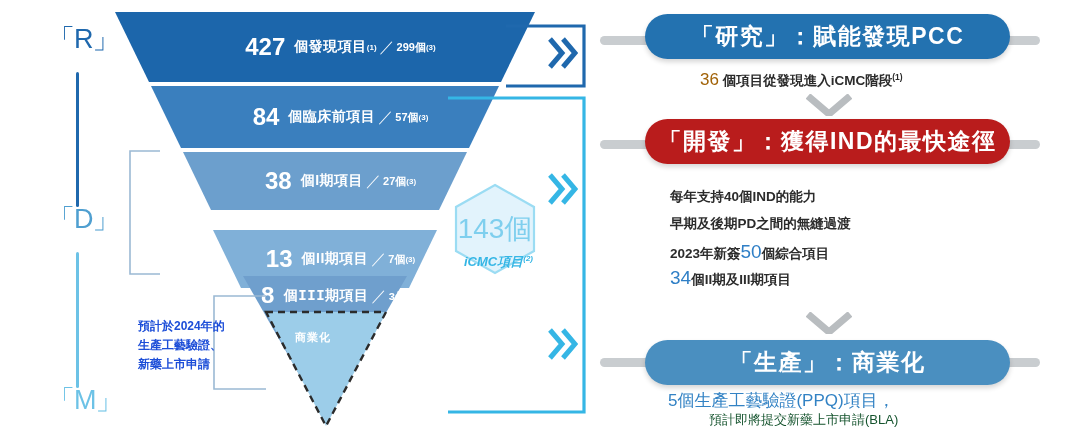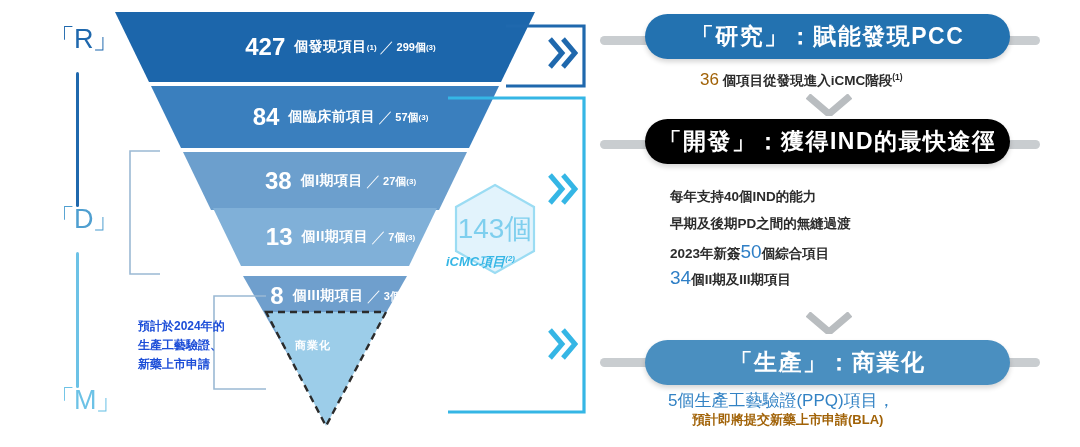--- a/index.html
+++ b/index.html
@@ -99,21 +99,21 @@
   .hl{color:#a16207;font-weight:400;font-size:17px;}
   .sup{font-size:8.5px;vertical-align:super;font-weight:700;}
   .bullet{
     position:absolute;font-size:13.5px;font-weight:700;color:#2b2b2b;white-space:nowrap;
   }
   .bullet .big{color:#2f7fc6;font-size:19px;font-weight:400;}
   .ppq1{
     position:absolute;font-size:17px;font-weight:400;color:#3282c4;white-space:nowrap;
   }
   .ppq2{
-    position:absolute;font-size:13px;font-weight:700;color:#a16207;white-space:nowrap;
+    position:absolute;font-size:13px;font-weight:400;color:#14532d;white-space:nowrap;margin-left:17px;
   }
   .vchev{position:absolute;}
 </style>
 </head>
 <body>
 
 <div id="stage">
 
   <div class="rdm-label" style="left:48px;top:26px;color:#1f68ad;">「R」</div>
   <div class="rdm-line" style="left:76px;top:72px;height:135px;background:#1f68ad;"></div>
@@ -158,50 +158,50 @@
       </svg>
       <div class="txt">
         <span class="fnum">38</span>
         <span class="flabel">個I期項目</span>
         <span class="fslash">／</span>
         <span class="fsmall">27個</span>
           <span class="fsup">(3)</span>
       </div>
     </div>
 
-    <div class="frow" style="top:196px;height:58px;">
+    <div class="frow" style="top:218px;height:58px;">
       <svg class="shape" viewBox="0 0 420 58" preserveAspectRatio="none">
         <polygon points="98,0 322,0 294,58 126,58" fill="#80b0d8"></polygon>
       </svg>
       <div class="txt">
         <span class="fnum">13</span>
         <span class="flabel">個II期項目</span>
         <span class="fslash">／</span>
         <span class="fsmall">7個</span>
           <span class="fsup">(3)</span>
       </div>
     </div>
 
     <div class="frow" style="top:264px;height:144px;">
       <svg class="shape" viewBox="0 0 420 144" preserveAspectRatio="none">
         <polygon points="128,0 292,0 210,144" fill="#6f9fcd"></polygon>
       </svg>
-      <div class="txt" style="height:40px;">
+      <div class="txt" style="height:40px;font-family:Liberation Mono, monospace;">
         <span class="fnum">8</span>
         <span class="flabel">個III期項目</span>
         <span class="fslash">／</span>
         <span class="fsmall">3個</span>
           <span class="fsup">(3)</span>
       </div>
     </div>
 
     <svg class="comm-tri" style="left:147px;top:296px;width:128px;height:122px;" viewBox="0 0 128 122">
       <polygon points="4,4 124,4 64,118" fill="#9ccde9" stroke="#2b2b2b" stroke-width="2.4" stroke-dasharray="7,5"></polygon>
     </svg>
-    <div class="comm-label" style="left:180px;top:326px;">商業化</div>
+    <div class="comm-label" style="left:180px;top:318px;">商業化</div>
   </div>
 
   <svg class="bracket" style="left:124px;top:150px;width:38px;height:125px;" viewBox="0 0 38 125">
     <path d="M36,1 L6,1 L6,124 L36,124" fill="none" stroke="#9bb9d4" stroke-width="1.6"></path>
   </svg>
 
   <svg class="bracket" style="left:208px;top:295px;width:60px;height:95px;" viewBox="0 0 60 95">
     <path d="M58,1 L6,1 L6,94 L58,94" fill="none" stroke="#9bb9d4" stroke-width="1.6"></path>
   </svg>
   <div class="callout" style="left:138px;top:317px;color:#1d4ed8;line-height:19px;font-size:12px;">
@@ -209,21 +209,21 @@
     <div>生產工藝驗證、</div>
     <div>新藥上市申請</div>
   </div>
 
   <div class="hex-wrap" style="left:452px;top:183px;width:86px;height:92px;">
     <svg style="position:absolute;left:0;top:0;width:100%;height:100%;" viewBox="0 0 86 92">
       <polygon points="43,2 82,24 82,68 43,90 4,68 4,24" fill="#e2f3fc" stroke="#9bdcf3" stroke-width="2.2"></polygon>
     </svg>
     <div class="hex-num" style="color:#7fcfee;">143個</div>
   </div>
-  <div class="hex-cap" style="left:446px;top:253px;color:#35b6e5;">
+  <div class="hex-cap" style="left:464px;top:253px;color:#35b6e5;">
     <span>iCMC項目</span><span class="hex-sup">(2)</span>
   </div>
 
   <svg class="conn" style="left:506px;top:22px;width:84px;height:68px;" viewBox="0 0 84 68">
     <path d="M0,4 L78,4 L78,64 L0,64" fill="none" stroke="#1f68ad" stroke-width="3.2"></path>
   </svg>
   <svg class="chev" style="left:548px;top:36px;width:30px;height:34px;" viewBox="0 0 30 34">
     <path d="M2,3 L14,17 L2,31" fill="none" stroke="#1f68ad" stroke-width="5" stroke-linecap="butt"></path>
     <path d="M15,3 L27,17 L15,31" fill="none" stroke="#1f68ad" stroke-width="5" stroke-linecap="butt"></path>
   </svg>
@@ -246,21 +246,21 @@
   <div class="note-line" style="left:700px;top:70px;">
     <span class="hl">36</span>
     <span>個項目從發現進入iCMC階段</span><span class="sup">(1)</span>
   </div>
 
   <svg class="vchev" style="left:806px;top:94px;width:46px;height:22px;" viewBox="0 0 46 22">
     <path d="M2,2 L23,20 L44,2" fill="none" stroke="#b9bdc0" stroke-width="7" stroke-linejoin="miter"></path>
   </svg>
 
   <div class="greybar" style="left:600px;top:140px;width:440px;"></div>
-  <div class="pill" style="left:645px;top:119px;width:365px;height:45px;background:#000000;">「開發」：獲得IND的最快途徑</div>
+  <div class="pill" style="left:645px;top:119px;width:365px;height:45px;background:#b91c1c;">「開發」：獲得IND的最快途徑</div>
 
   <div class="bullet" style="left:670px;top:188px;">
     <span>每年支持40個IND的能力</span>
   </div>
   <div class="bullet" style="left:670px;top:215px;">
     <span>早期及後期PD之間的無縫過渡</span>
   </div>
   <div class="bullet" style="left:670px;top:241px;">
     <span>2023年新簽</span><span class="big">50</span><span>個綜合項目</span>
   </div>

